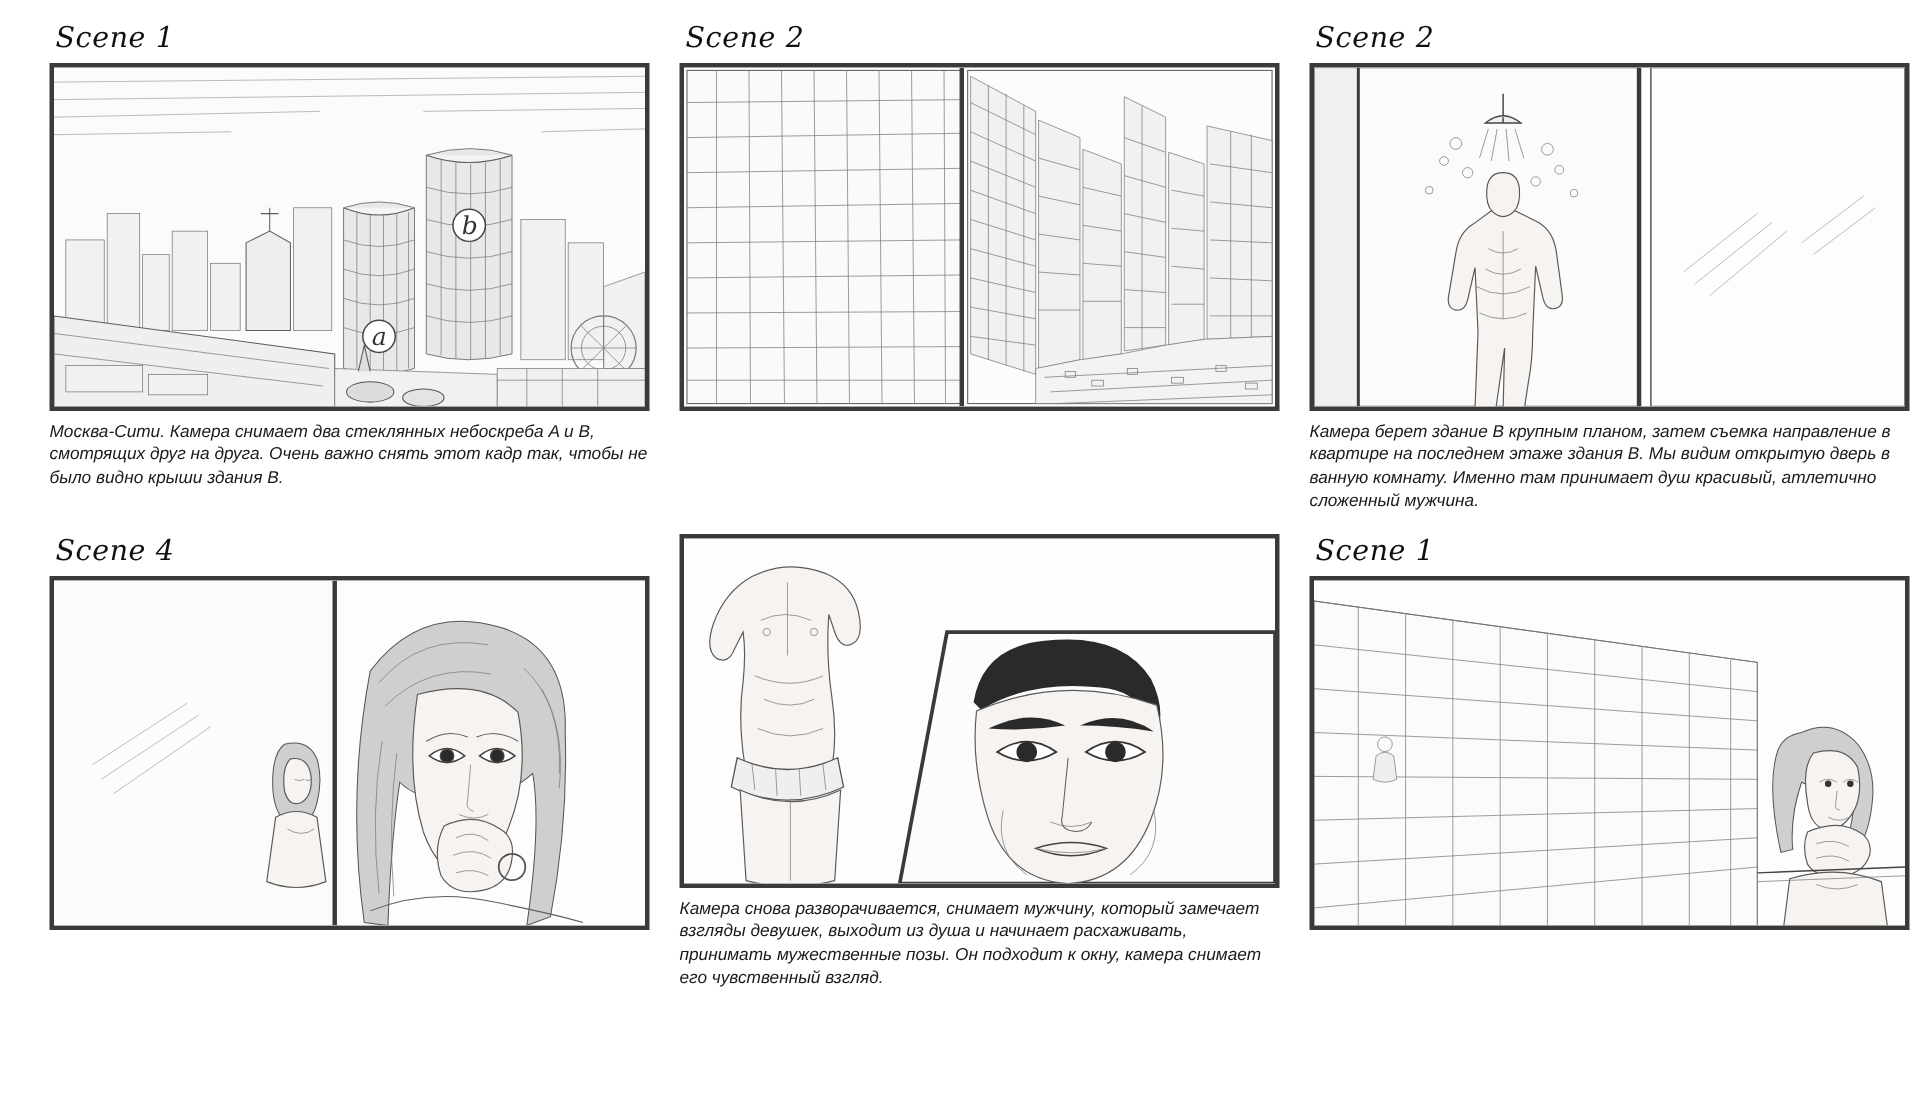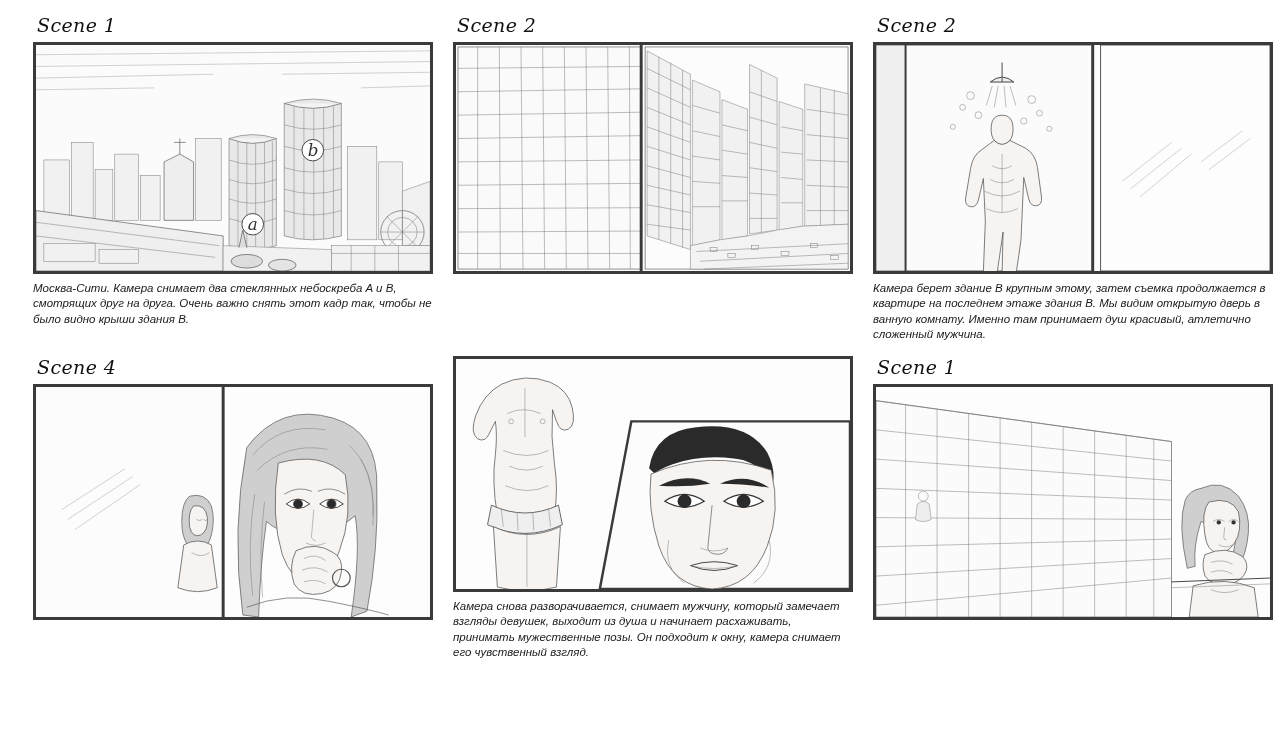--- a/index.html
+++ b/index.html
@@ -343,21 +343,21 @@
             <path d="M116 138 q12 7 24 0"></path>
             <path d="M128 112 l0 60"></path>
             <path d="M110 150 q18 10 36 0"></path>
             <path d="M112 168 q16 8 32 0"></path>
           </g>
 
           <line x1="220" y1="0" x2="220" y2="232" class="split-v"></line>
           <line x1="30" y1="0" x2="30" y2="232" stroke="#3a3a3a" stroke-width="2"></line>
         </svg>
       </div>
-      <div class="caption">Камера берет здание B крупным этому, затем съемка продолжается в квартире на последнем этаже здания B. Мы видим открытую дверь в ванную комнату. Именно там принимает душ красивый, атлетично сложенный мужчина.</div>
+      <div class="caption">Камера берет здание B крупным планом, затем съемка направление в квартире на последнем этаже здания B. Мы видим открытую дверь в ванную комнату. Именно там принимает душ красивый, атлетично сложенный мужчина.</div>
     </div>
   </div>
 
   <div class="row">
 
     <div class="cell">
       <div class="scene-title">Scene 4</div>
       <div class="frame tall">
         <svg class="sketch" viewBox="0 0 400 236" preserveAspectRatio="none">
           <rect x="0" y="0" width="400" height="236" fill="#fdfdfd"></rect>

